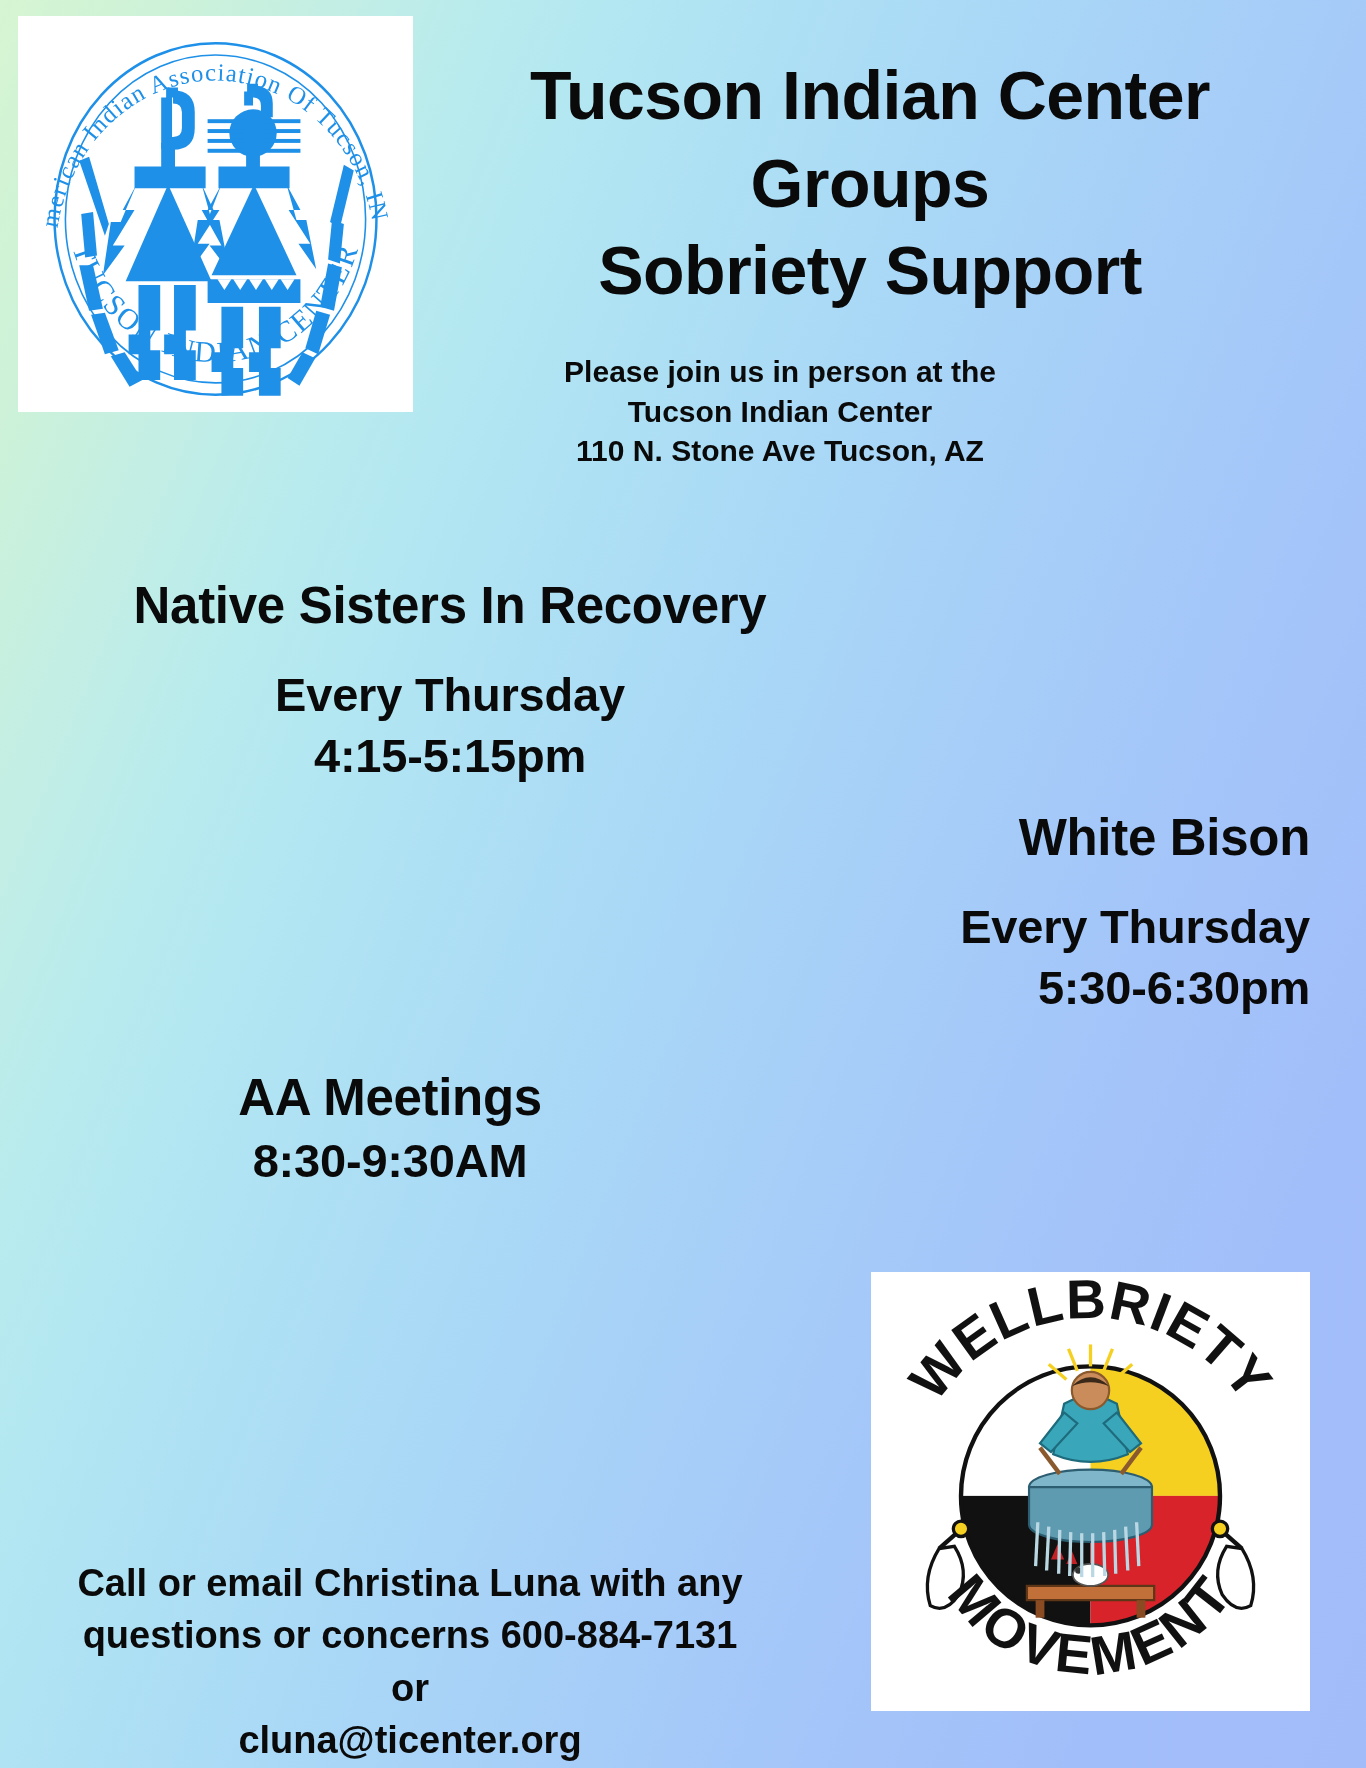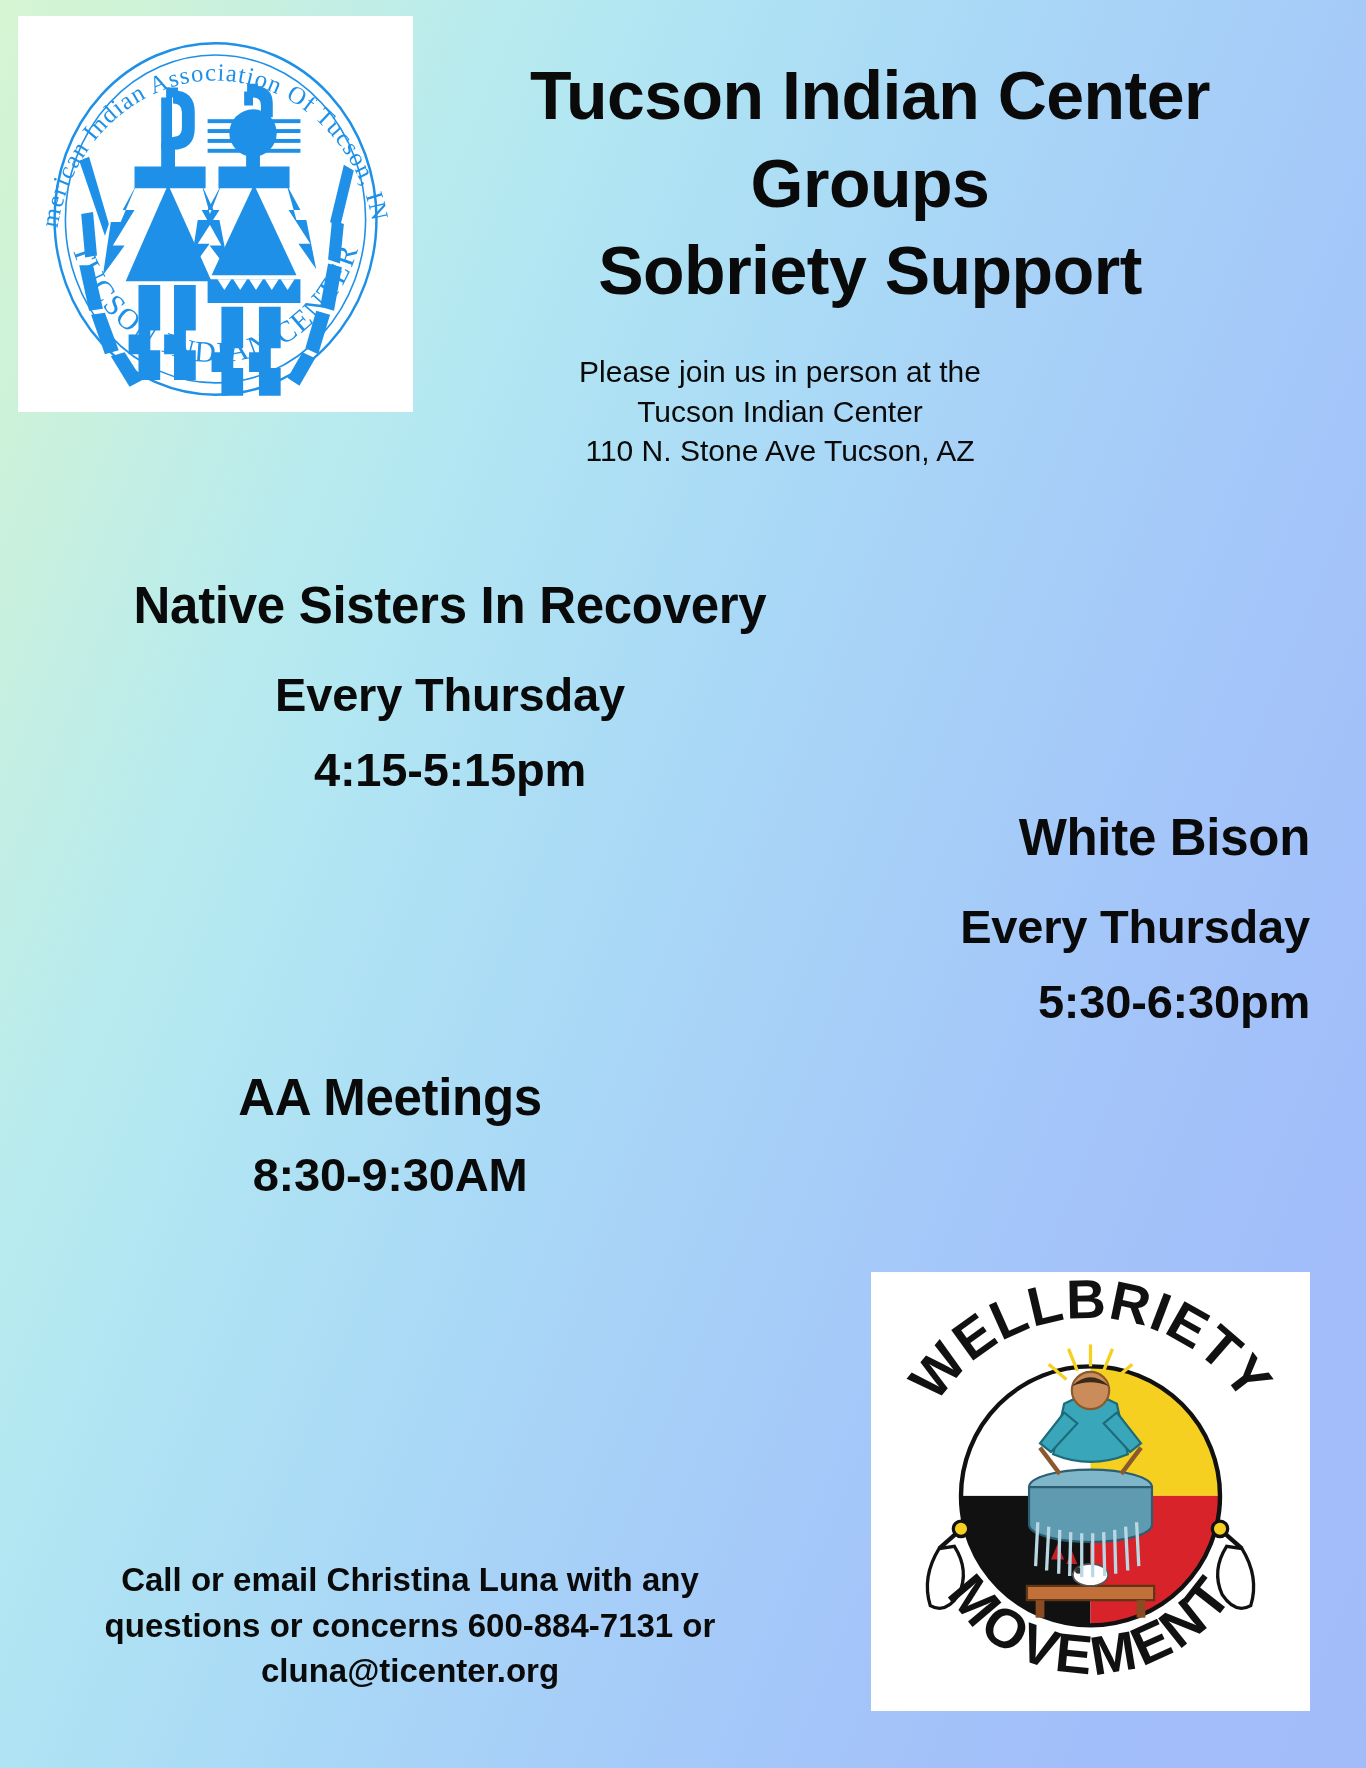--- a/index.html
+++ b/index.html
@@ -62,21 +62,21 @@
     letter-spacing: -0.5px;
     color: #0a0a0a;
   }
 
   .subtitle {
     position: absolute;
     left: 480px;
     top: 352px;
     width: 600px;
     text-align: center;
-    font-weight: normal;
+    font-weight: bold;
     font-size: 30px;
     line-height: 1.32;
     color: #0a0a0a;
   }
 
   
   .meeting { position: absolute; color: #0a0a0a; }
   .meeting .m-name {
     font-weight: bold;
     font-size: 51px;
@@ -86,21 +86,21 @@
   }
   .meeting .m-day,
   .meeting .m-time {
     font-weight: bold;
     font-size: 47px;
     line-height: 1.0;
     letter-spacing: -0.2px;
     white-space: nowrap;
   }
   .meeting .m-day  { margin-top: 40px; }
-  .meeting .m-time { margin-top: 28px; }
+  .meeting .m-time { margin-top: 14px; }
 
   #meeting-native-sisters {
     left: 60px;
     top: 580px;
     width: 780px;
     text-align: center;
   }
   #meeting-white-bison {
     left: 530px;
     top: 812px;
@@ -115,21 +115,21 @@
   }
 
   
   #contact {
     position: absolute;
     left: 60px;
     top: 1557px;
     width: 700px;
     text-align: center;
     font-weight: bold;
-    font-size: 33px;
+    font-size: 38px;
     line-height: 1.38;
     color: #0a0a0a;
   }
 
   
   #wellbriety-logo {
     position: absolute;
     left: 871px;
     top: 1272px;
     width: 439px;

